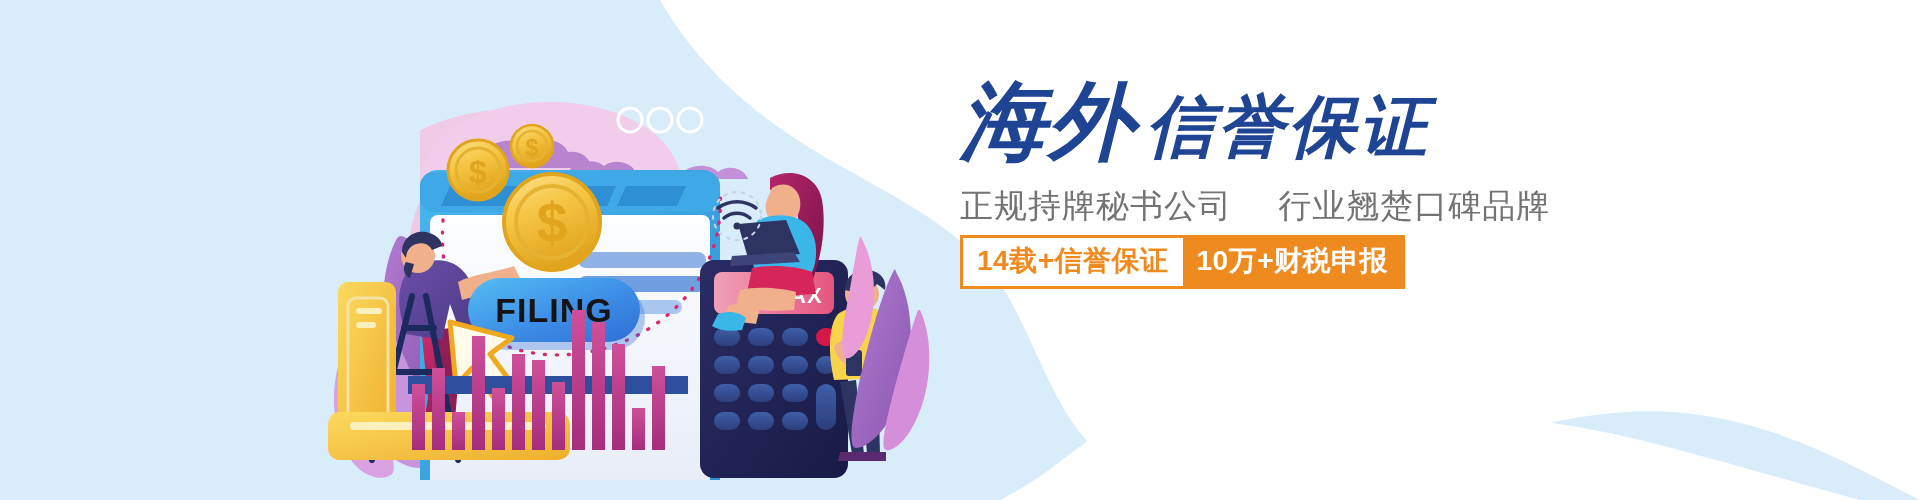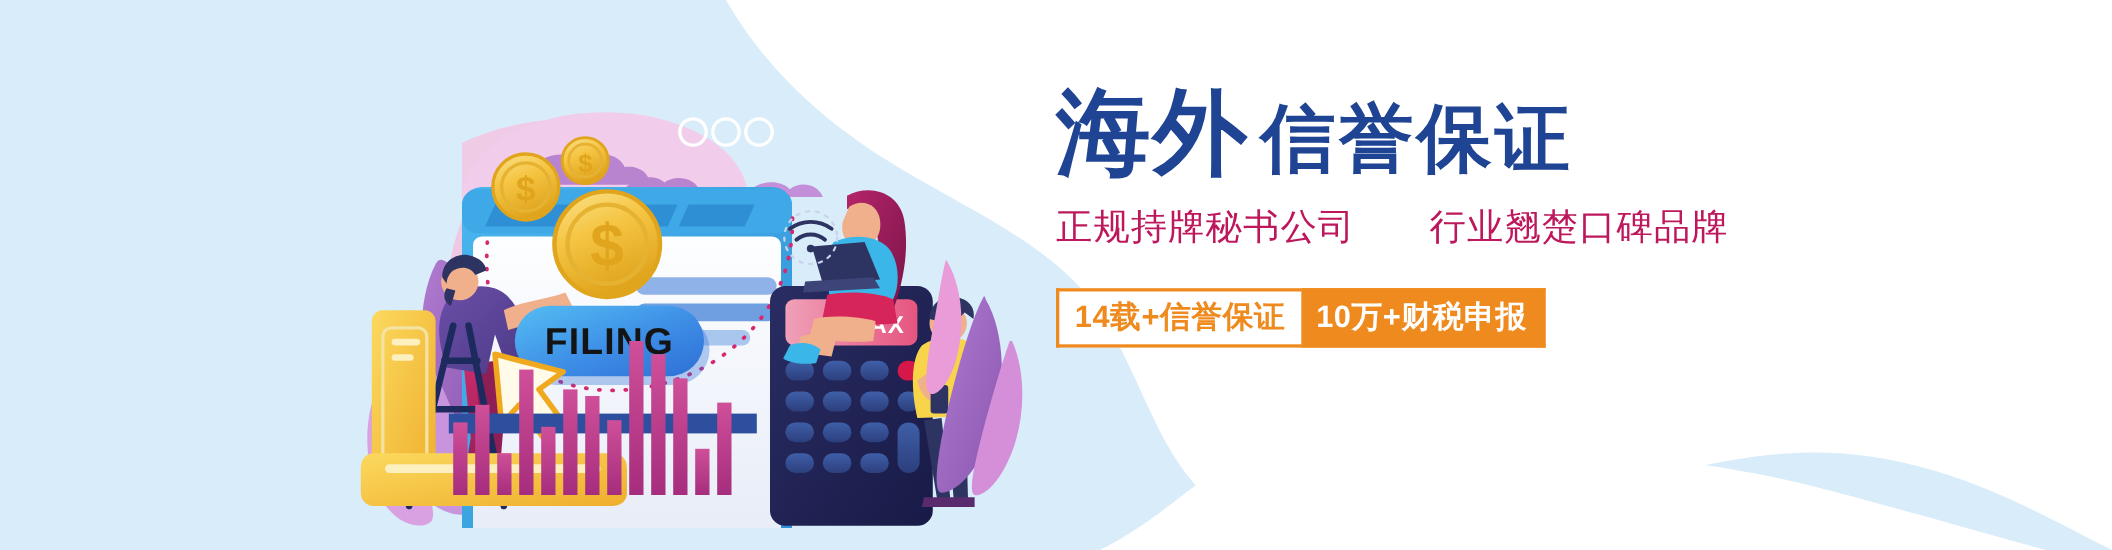--- a/index.html
+++ b/index.html
@@ -36,20 +36,21 @@
     left:960px;
     top:78px;
     width:720px;
   }
 
   .headline {
     display:flex;
     align-items:flex-end;
     line-height:1;
     white-space:nowrap;
+    font-style:italic;
   }
   .headline .h-a {
     font-size:86px;
     font-weight:bold;
     color:#1f4494;
     letter-spacing:2px;
     font-family:"Liberation Sans","DejaVu Sans",sans-serif;
   }
   .headline .h-b {
     font-size:68px;
@@ -57,29 +58,29 @@
     color:#1f4494;
     letter-spacing:3px;
     margin-left:10px;
     margin-bottom:4px;
     font-family:"Liberation Sans","DejaVu Sans",sans-serif;
   }
 
   .subheadline {
     margin-top:20px;
     font-size:33px;
-    color:#be185d;
+    color:#737373;
     letter-spacing:1px;
     white-space:nowrap;
-    font-family:Liberation Mono, monospace;
+    font-family:Liberation Sans, sans-serif;
   }
   .subheadline .gap { display:inline-block; width:26px; }
 
   .badges {
-    margin-top:33px;
+    margin-top:6px;
     display:flex;
     align-items:stretch;
     width:fit-content;
     box-shadow:0 0 0 0 transparent;
   }
   .badge {
     font-size:28px;
     font-weight:bold;
     padding:7px 14px 9px 14px;
     letter-spacing:0.5px;

